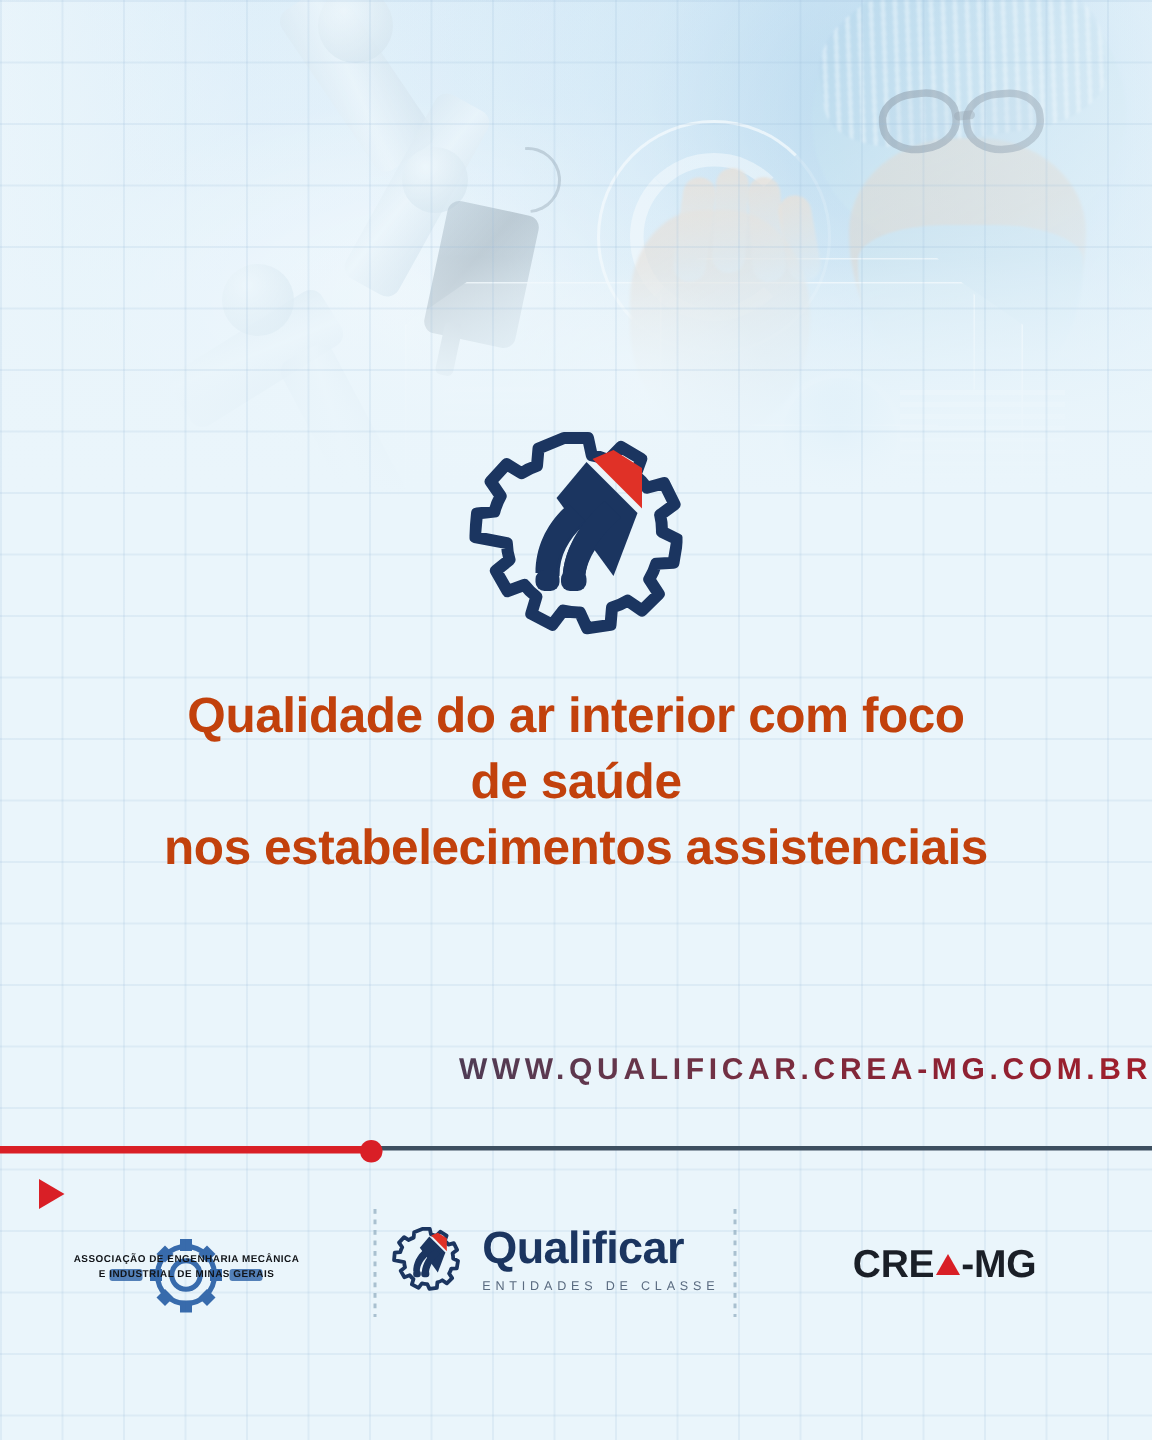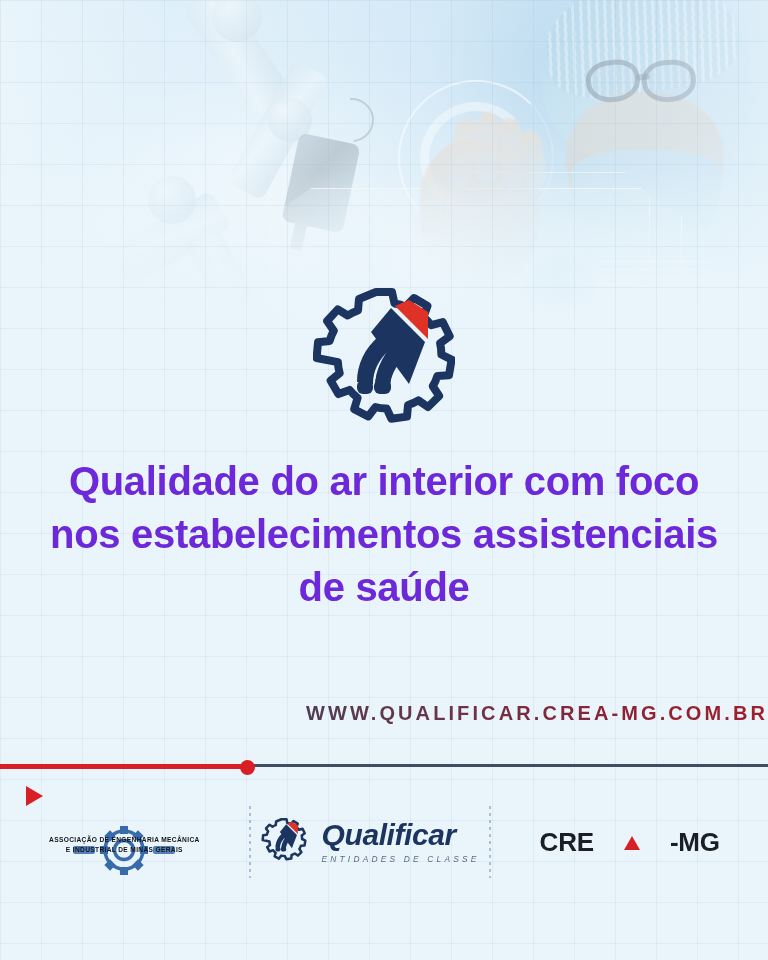--- a/index.html
+++ b/index.html
@@ -165,22 +165,22 @@
   }
   
   .content{ position:relative; z-index:5; }
   .logo-wrap{
     position:absolute; top:288px; left:0; width:768px;
     display:flex; justify-content:center;
   }
   .headline{
     position:absolute; top:455px; left:0; width:768px;
     text-align:center;
-    color:#6d28d9;
-    font-size:40px;
+    color:#c2410c;
+    font-size:33px;
     font-weight:bold;
     line-height:1.33;
     letter-spacing:-.3px;
     padding:0 18px;
   }
   .url{
     position:absolute; top:702px; left:0; width:768px;
     text-align:right;
     font-size:20px;
     font-weight:bold;
@@ -233,35 +233,35 @@
     font-family:"Liberation Sans", sans-serif;
   }
   .abemec-sub{
     position:relative; z-index:2;
     margin-top:5px;
     font-size:6.6px; font-weight:bold; color:#111418;
     letter-spacing:.35px; line-height:1.42;
     text-transform:uppercase;
   }
   
-  .qualificar{ display:flex; align-items:center; gap:15px;font-style:italic; }
+  .qualificar{ display:flex; gap:15px; }
   .q-text-main{
     font-size:30px; font-weight:bold; color:#1b3560; line-height:1;
     letter-spacing:-.4px;
   }
   .q-text-sub{
     font-size:8.4px; color:#5a6b80; letter-spacing:3.2px;
     margin-top:4px; text-align:center; text-transform:uppercase;
   }
   
   .crea{ display:flex; align-items:center; gap:9px; }
   .crea-name{
     font-size:26px; font-weight:bold; color:#1a1f27;
     letter-spacing:-.2px; line-height:1;
-    display:flex; align-items:center;gap:29px;
+    display:flex; align-items:center;
   }
   .crea-tri{
     display:inline-block;
     width:0; height:0;
     border-left:8px solid transparent;
     border-right:8px solid transparent;
     border-bottom:14px solid #d91f26;
     margin:0 1px;
     position:relative; top:1px;
   }
@@ -333,22 +333,22 @@
         </g>
         <path d="M44 94 C44 76 52 60 66 48 l11 11 C66 69 58 80 58 94 Z" fill="#1b3560"></path>
         <path d="M62 100 C62 80 72 62 90 46 l11 11 C86 70 77 84 77 100 Z" fill="#1b3560"></path>
         <rect x="44" y="92" width="16" height="14" rx="6" fill="#1b3560"></rect>
         <rect x="61" y="92" width="17" height="14" rx="6" fill="#1b3560"></rect>
       </svg>
     </div>
 
     <div class="headline">
       <div>Qualidade do ar interior com foco</div>
+      <div>de saúde</div>
       <div>nos estabelecimentos assistenciais</div>
-      <div>de saúde</div>
     </div>
 
     <div class="url">WWW.QUALIFICAR.CREA-MG.COM.BR</div>
 
     <div class="rule">
       <div class="rule-red"></div>
       <div class="rule-dark"></div>
       <div class="rule-dot"></div>
     </div>
     <div class="play-tri"></div>

